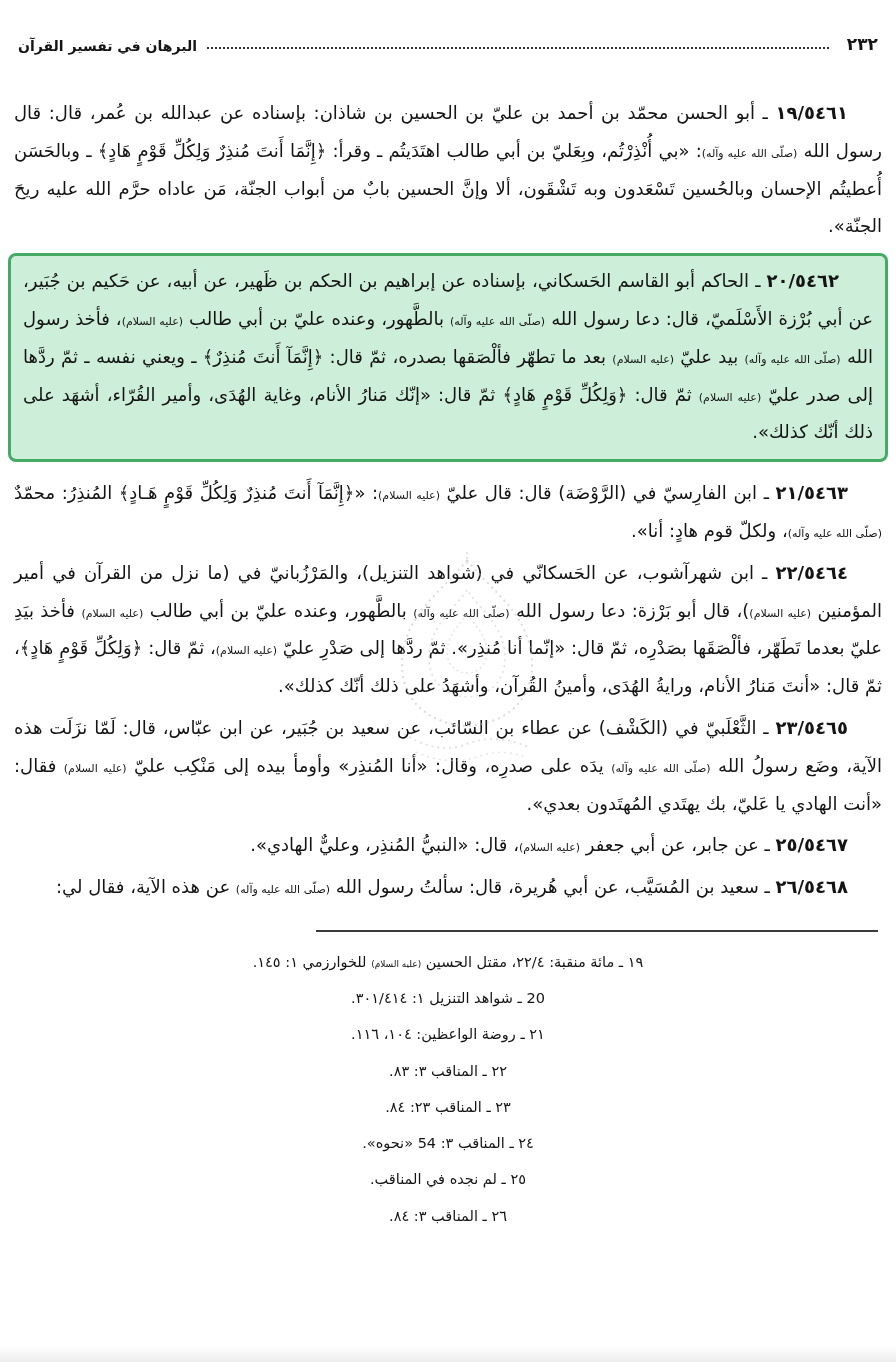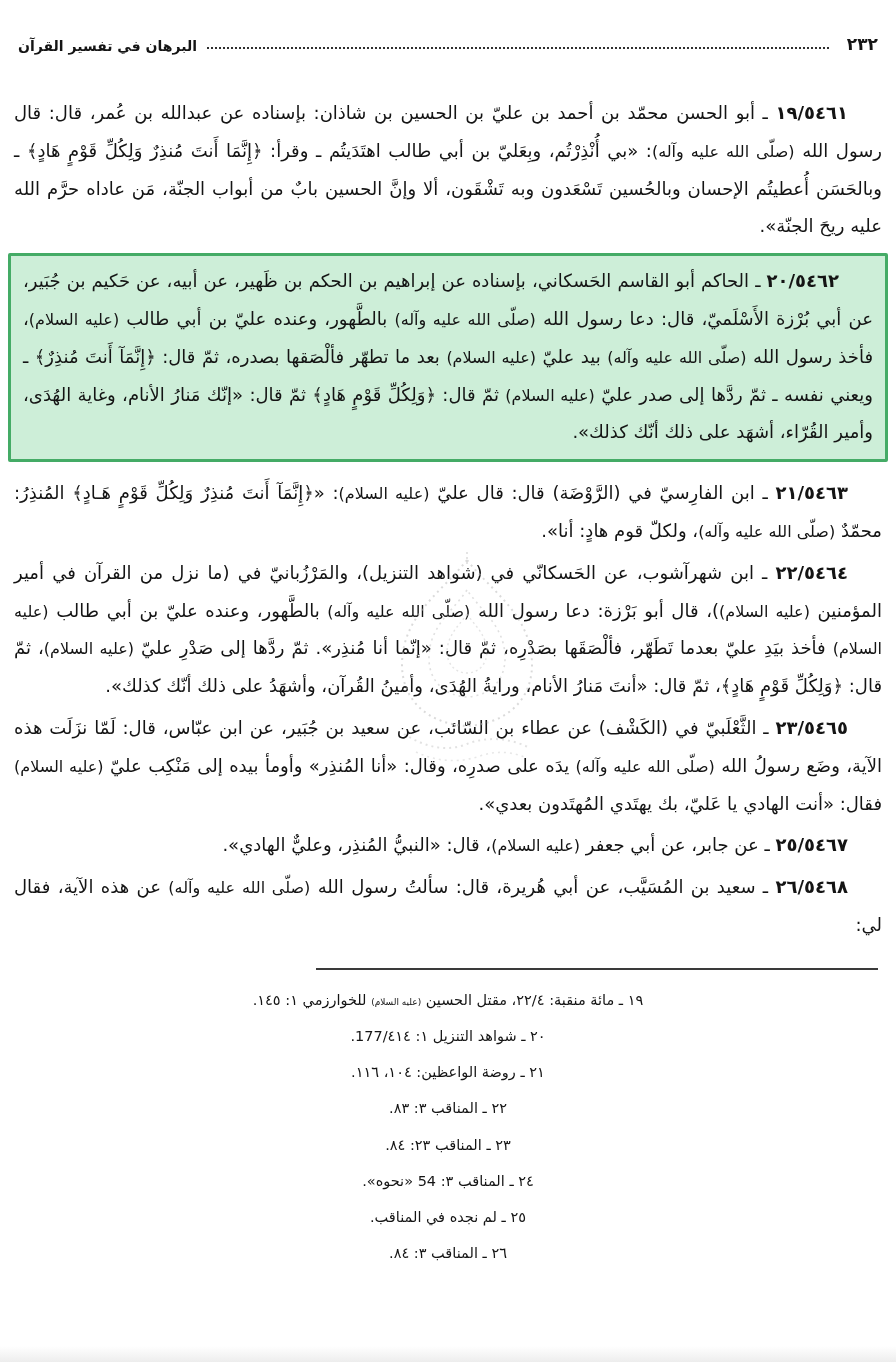--- a/index.html
+++ b/index.html
@@ -36,27 +36,27 @@
     line-height:2.1;
     text-align:justify;
   }
   .entry{
     margin:0 0 4px;
     text-indent:34px;
   }
   .entry.highlighted{
     background:#cdeed8;
     border:3px solid #44ab66;
-    border-radius:2px;
+    border-radius:8px;
     padding:6px 12px 8px;
     margin:8px -6px 12px;
   }
   .seg-number{font-weight:bold;}
   .seg-quran{font-weight:normal;}
-  .seg-small{font-size:16px;}
+  .seg-small{font-size:11px;}
 
   
   .watermark{
     position:absolute;
     left:382px;top:552px;
     width:170px;height:215px;
     opacity:0.55;
     pointer-events:none;
   }
 
@@ -110,21 +110,21 @@
     <path d="M85 62 C77 74 66 82 65 99 C65 113 74 121 85 121 C96 121 105 113 105 99 C104 82 93 74 85 62 Z" stroke="#cfcfcf" stroke-width="1.4" stroke-dasharray="2 3"></path>
     <line x1="85" y1="0" x2="85" y2="14" stroke="#c2c2c2" stroke-width="1.6" stroke-dasharray="2 3"></line>
     <path d="M22 182 C45 196 65 200 85 192 C105 184 128 186 148 196" stroke="#cccccc" stroke-width="2" stroke-dasharray="2 4"></path>
     <path d="M34 200 C55 210 78 211 98 204 C115 198 132 200 144 206" stroke="#d4d4d4" stroke-width="1.6" stroke-dasharray="2 4"></path>
   </svg>
 
   <hr class="footnote-sep">
 
   <div class="footnotes">
       <p class="footnote"><span class="seg-normal">١٩ ـ مائة منقبة: ٢٢/٤، مقتل الحسين </span><span class="seg-small">(عليه السلام)</span><span class="seg-normal"> للخوارزمي ١: ١٤٥.</span></p>
-      <p class="footnote"><span class="seg-normal">٢٠ ـ شواهد التنزيل ١: 177/٤١٤.</span></p>
+      <p class="footnote"><span class="seg-normal">20 ـ شواهد التنزيل ١: ٣٠١/٤١٤.</span></p>
       <p class="footnote"><span class="seg-normal">٢١ ـ روضة الواعظين: ١٠٤، ١١٦.</span></p>
       <p class="footnote"><span class="seg-normal">٢٢ ـ المناقب ٣: ٨٣.</span></p>
       <p class="footnote"><span class="seg-normal">٢٣ ـ المناقب ٢٣: ٨٤.</span></p>
       <p class="footnote"><span class="seg-normal">٢٤ ـ المناقب ٣: 54 «نحوه».</span></p>
       <p class="footnote"><span class="seg-normal">٢٥ ـ لم نجده في المناقب.</span></p>
       <p class="footnote"><span class="seg-normal">٢٦ ـ المناقب ٣: ٨٤.</span></p>
     </div>
 
 </div>
 

